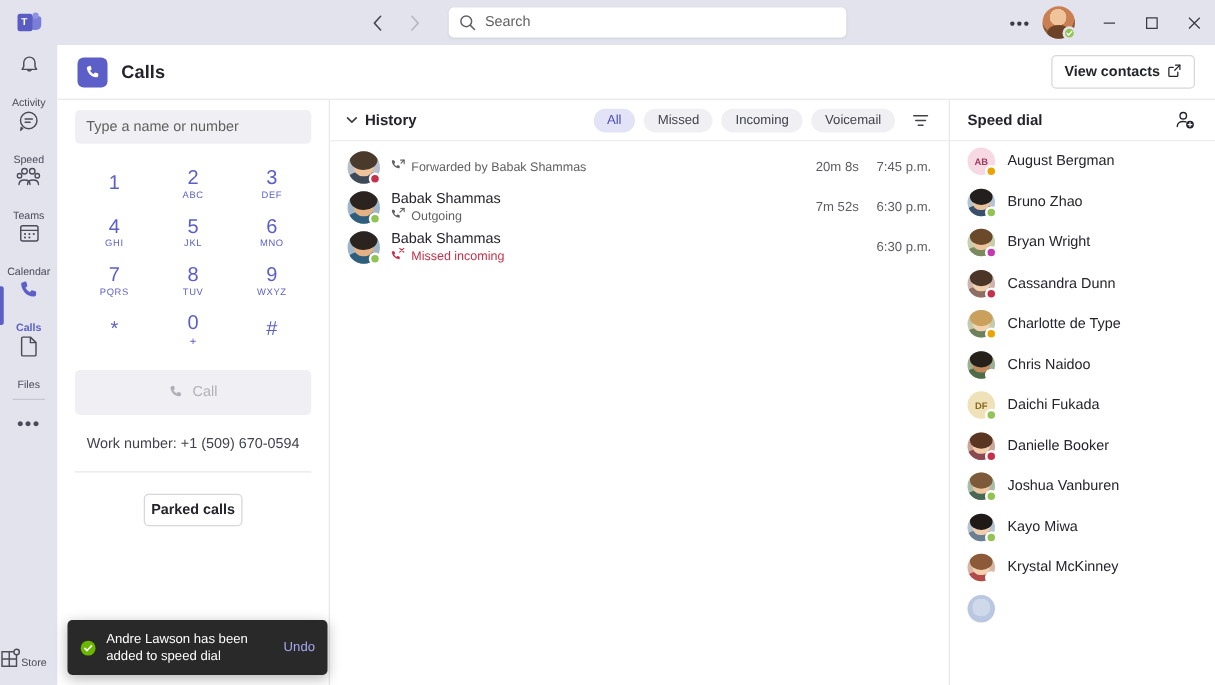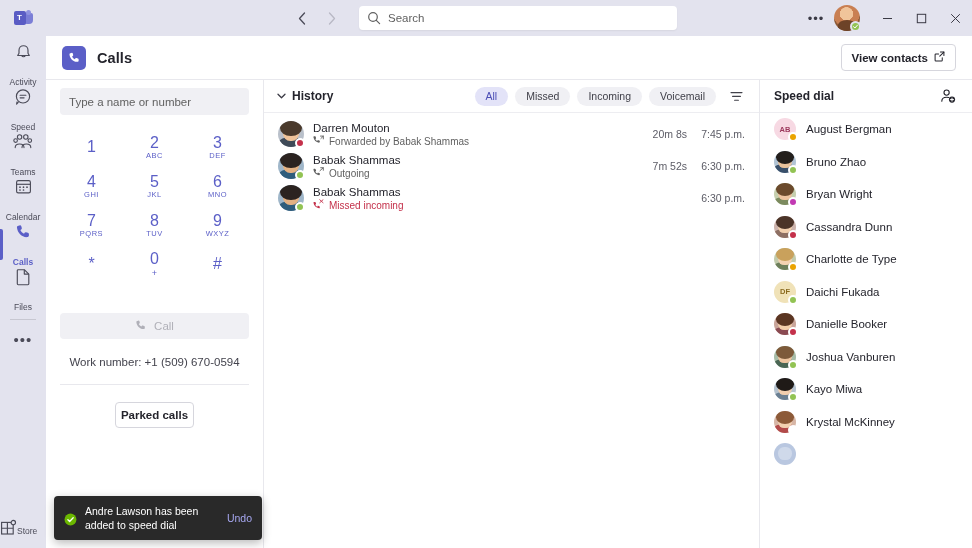--- a/index.html
+++ b/index.html
@@ -119,21 +119,21 @@
     margin: 8px 14px 0; height: 27px; background: #f0f0f4; border-radius: 4px;
     display: flex; align-items: center; padding: 0 9px; font-size: 11.5px; color: #616161; cursor: text;
   }
   .keypad { margin: 12px 14px 0; display: grid; grid-template-columns: repeat(3, 1fr); row-gap: 0px; }
   .key { height: 39px; display: flex; flex-direction: column; align-items: center; justify-content: center;
     cursor: pointer; border-radius: 4px; }
   .key .k-num { font-size: 16px; color: #5b5fc7; line-height: 17px; font-weight: 500; }
   .key .k-sub { font-size: 7.5px; color: #5b5fc7; letter-spacing: .5px; margin-top: 1px; line-height: 8px; text-align: right; }
   .key .k-plus { font-size: 9px; color: #5b5fc7; line-height: 8px; margin-top: 2px; }
   .call-btn {
-    margin: 30px 14px 0; height: 26px; background: #f0f0f4; border-radius: 4px;
+    margin: 13px 14px 0; height: 36px; background: #f0f0f4; border-radius: 4px;
     display: flex; align-items: center; justify-content: center; gap: 7px;
     font-size: 11.5px; color: #b0b0b8; cursor: default;
   }
   .work-number { margin-top: 17px; text-align: center; font-size: 11.5px; color: #43434d; }
   .dial-sep { margin: 16px 14px 0; height: 1px; background: #e8e8ed; }
   .parked-btn {
     margin: 17px auto 0; width: 79px; height: 26px; border: 1px solid #d6d6dd; background: #fff;
     border-radius: 4px; font-size: 11.5px; font-weight: 600; color: #24242c; display: flex;
     align-items: center; justify-content: center; cursor: pointer; font-family: inherit;
   }
@@ -460,21 +460,20 @@
         <div class="hr-avatar" style="background:#b9c0ca">
           <div class="face">
               <div class="body" style="background:#3f4a58"></div>
               <div class="skin" style="background:#f0c49a"></div>
               <div class="hair" style="background:#4a3a2c"></div>
             </div>
         </div>
         <div class="hr-pres p-busy"></div>
       </div>
       <div class="hr-main">
-        <div class="hr-name">Darren Mouton</div>
         <div class="hr-sub">
           <span>
             <svg width="11" height="10" viewBox="0 0 12 11" fill="none">
                 <path d="M2.3 1.5c.35 0 .6.25.7.6l.3 1.1c.1.35 0 .65-.3.8l-.55.35c.45 1 1.15 1.7 2.15 2.15l.35-.55c.15-.3.45-.4.8-.3l1.1.3c.35.1.6.35.6.7v.9c0 .5-.45.95-.95.85-3.1-.45-5.6-2.95-6.05-6.05-.1-.5.35-.95.85-.95h.95Z" fill="#616161"></path>
                 <path d="M8.2 1.2h3.1v3.1" stroke="#616161" stroke-width="1" stroke-linecap="round" stroke-linejoin="round"></path>
                 <path d="M11.3 1.2 8.6 3.9" stroke="#616161" stroke-width="1" stroke-linecap="round"></path>
               </svg>
           </span>
           <span>Forwarded by Babak Shammas</span>
         </div>
@@ -608,20 +607,33 @@
                 <div class="skin" style="background:#f3d2b2"></div>
                 <div class="hair" style="background:#c9a15c"></div>
               </div>
             </div>
           <div class="sd-pres p-away"></div>
         </div>
         <span class="sd-name">Charlotte de Type</span>
       </div>
       <div class="sd-row">
         <div class="sd-av-wrap">
+          <div class="sd-av" style="background:#9ab08f">
+              <div class="face">
+                <div class="body" style="background:#4f6b4a"></div>
+                <div class="skin" style="background:#c08a5c"></div>
+                <div class="hair" style="background:#26201b"></div>
+              </div>
+            </div>
+          <div class="sd-pres p-offline"></div>
+        </div>
+        <span class="sd-name">Chris Naidoo</span>
+      </div>
+      <div class="sd-row">
+        <div class="sd-av-wrap">
           <div class="sd-initials" style="background:#f0e2b8;color:#8a6a1f">DF</div>
           <div class="sd-pres p-available"></div>
         </div>
         <span class="sd-name">Daichi Fukada</span>
       </div>
       <div class="sd-row">
         <div class="sd-av-wrap">
           <div class="sd-av" style="background:#c9a59a">
               <div class="face">
                 <div class="body" style="background:#8a4a52"></div>

